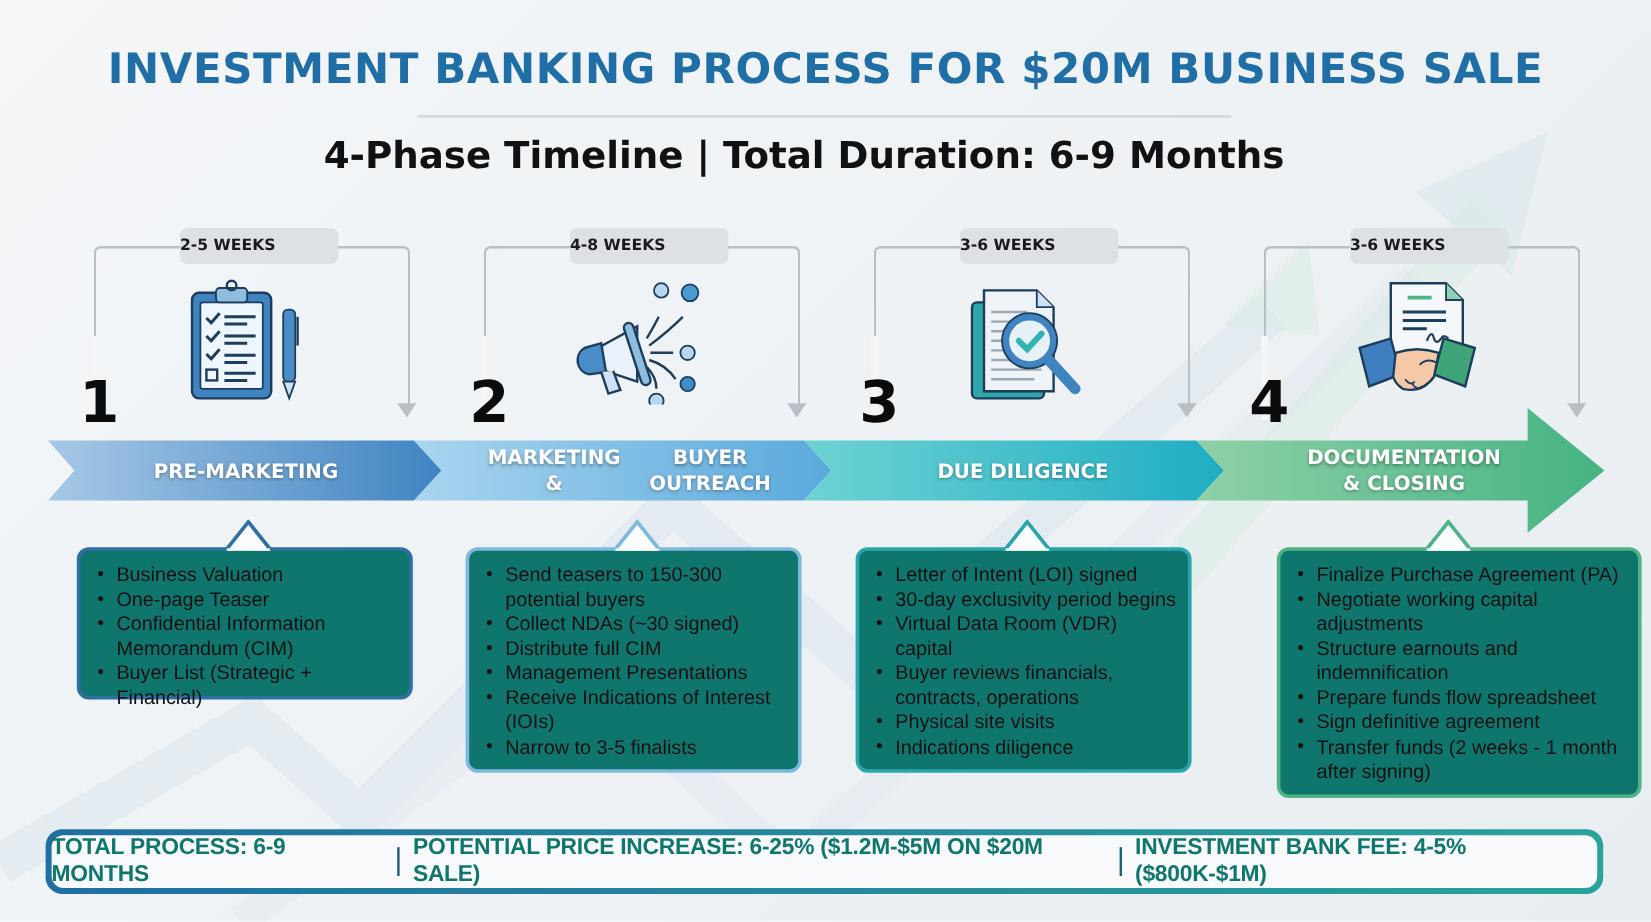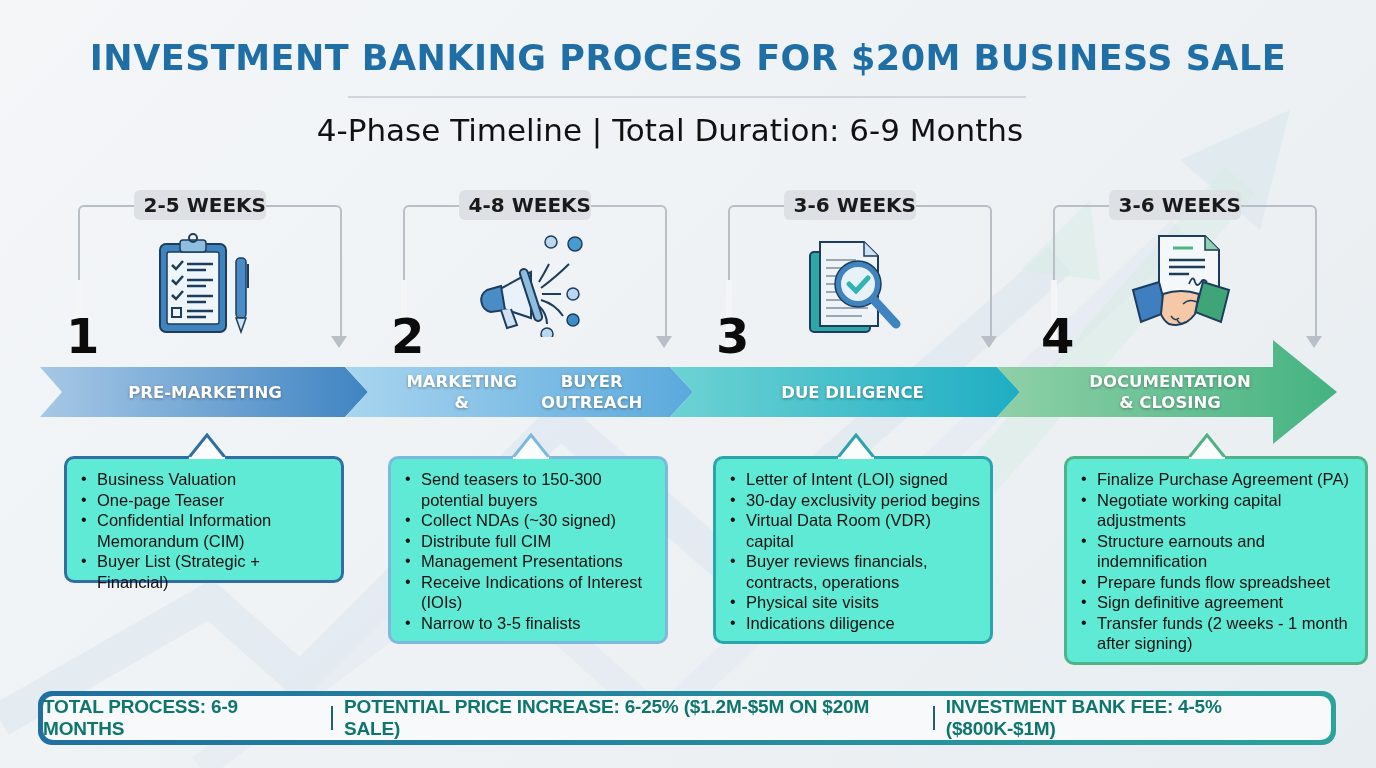--- a/index.html
+++ b/index.html
@@ -10,50 +10,50 @@
   }
   .bg-deco { position:absolute; left:0; top:0; width:1376px; height:768px; pointer-events:none; }
   .title {
     position:absolute; left:0; width:1376px; top:38px; text-align:center;
     font-family:"DejaVu Sans", sans-serif; font-weight:bold; font-size:35px;
     color:#1f6fa6; letter-spacing:0.5px;
   }
   .title-rule { position:absolute; left:348px; width:678px; top:96px; height:2px; background:#cfd6dd; }
   .subtitle {
     position:absolute; left:0; width:1340px; top:112px; text-align:center;
-    font-family:"DejaVu Sans", sans-serif; font-weight:normal; font-size:31px; color:#111;
+    font-family:"DejaVu Sans", sans-serif; font-weight:bold; font-size:31px; color:#111;
   }
   .phase { position:absolute; top:190px; width:290px; height:170px; }
   .bracket {
     position:absolute; left:0; top:15px; width:260px; height:135px;
     border-top:2px solid #b9bfc6; border-left:2px solid #b9bfc6; border-right:2px solid #b9bfc6;
     border-radius:6px 6px 0 0;
   }
   .arrow-down {
     position:absolute; left:253px; top:146px; width:0; height:0;
     border-left:8px solid transparent; border-right:8px solid transparent; border-top:12px solid #b9bfc6;
   }
   .weeks {
-    position:absolute; left:56px; top:0; width:132px; height:30px; line-height:30px;
-    background:#dde1e5; border-radius:6px; text-align:right;
-    font-family:"DejaVu Sans", sans-serif; font-weight:bold; font-size:20px; color:#1a1a1a;
+    position:absolute; left:72px; top:0; width:132px; height:30px; line-height:30px;
+    background:#dde1e5; border-radius:6px; text-align:left;
+    font-family:"DejaVu Sans", sans-serif; font-weight:bold; font-size:13px; color:#1a1a1a;
   }
   .num {
     position:absolute; left:-12px; top:118px; font-family:"DejaVu Sans", sans-serif;
     font-weight:bold; font-size:48px; color:#0b0b0b; background:rgba(244,246,248,0.0);
   }
   .icon { position:absolute; left:78px; top:42px; width:100px; height:105px; }
   .chevrons { position:absolute; left:40px; top:340px; width:1300px; height:105px; }
   .ch-label {
     position:absolute; top:367px; height:50px; display:flex; align-items:center; justify-content:center;
     text-align:center; color:#fff; font-family:"DejaVu Sans", sans-serif; font-weight:bold; font-size:16.5px;
     line-height:21px; text-shadow:0 1px 3px rgba(0,0,0,0.35);
   }
   .card {
-    position:absolute; top:456px; border:3px solid; border-radius:10px; background:#5eead4;
+    position:absolute; top:456px; border:3px solid; border-radius:10px; background:#0f766e;
     box-sizing:border-box; padding:10px 10px 8px 10px;
   }
   .card .notch { position:absolute; top:-26px; width:40px; height:26px; }
   .card ul { margin:0; padding:0 0 0 20px; list-style:none; }
   .card li {
     position:relative; font-family:"Liberation Sans", sans-serif; font-size:16.5px; line-height:20.5px; color:#111;
   }
   .card li::before { content:"•"; position:absolute; left:-16px; top:0; font-size:16px; }
   .footer-wrap {
     position:absolute; left:38px; top:691px; width:1298px; height:54px; border-radius:14px;

